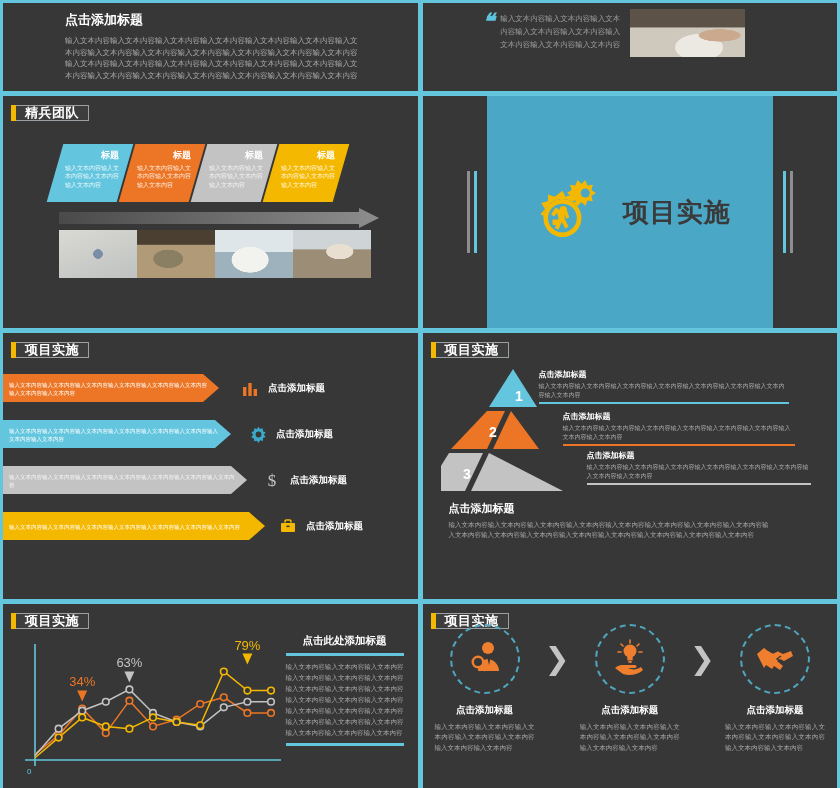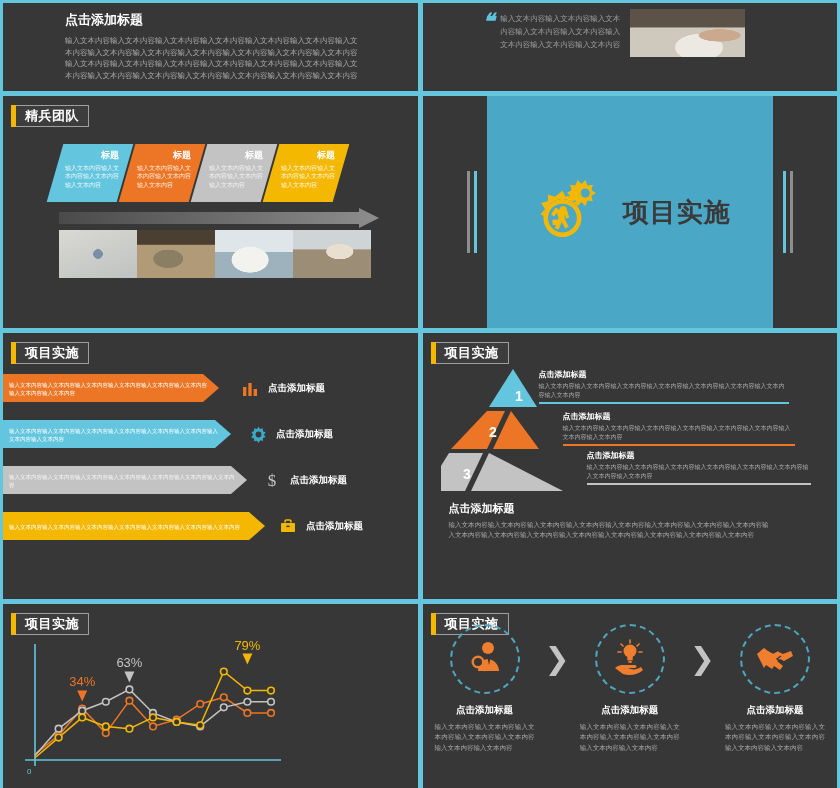--- a/index.html
+++ b/index.html
@@ -20,21 +20,21 @@
   }
   .slide{
     background:#373737;
     position:relative;
     overflow:hidden;
   }
   
   .badge{
     position:absolute; top:9px; left:8px;
     display:flex; align-items:stretch;
-    height:22px;
+    height:16px;
   }
   .badge .bar{ width:5px; background:#f5b800; }
   .badge .box{
     border:1px solid #9aa0a3;
     border-left:none;
     background:#3d3d3d;
     display:flex; align-items:center;
     padding:0 9px;
     color:#ffffff;
     font-size:13px; font-weight:bold;
@@ -387,20 +387,26 @@
         <circle cx="234.4" cy="52.56" r="3.3" fill="#373737" stroke="#f5b800" stroke-width="1.6"></circle>
         <circle cx="258" cy="52.56" r="3.3" fill="#373737" stroke="#f5b800" stroke-width="1.6"></circle>
         <text x="69.2" y="48.47999999999999" fill="#ec7625" font-size="13" text-anchor="middle" font-family="Liberation Sans, sans-serif">34%</text>
         <polygon points="64.2,52.47999999999999 74.2,52.47999999999999 69.2,63.47999999999999" fill="#ec7625"></polygon>
         <text x="116.4" y="29.439999999999998" fill="#c3c3c3" font-size="13" text-anchor="middle" font-family="Liberation Sans, sans-serif">63%</text>
         <polygon points="111.4,33.44 121.4,33.44 116.4,44.44" fill="#c3c3c3"></polygon>
         <text x="234.4" y="11.519999999999996" fill="#f5b800" font-size="13" text-anchor="middle" font-family="Liberation Sans, sans-serif">79%</text>
         <polygon points="229.4,15.519999999999996 239.4,15.519999999999996 234.4,26.519999999999996" fill="#f5b800"></polygon>
       </svg>
 
+    <div class="sidetext">
+      <h4>点击此处添加标题</h4>
+      <div class="hr"></div>
+      <p>输入文本内容输入文本内容输入文本内容输入文本内容输入文本内容输入文本内容输入文本内容输入文本内容输入文本内容输入文本内容输入文本内容输入文本内容输入文本内容输入文本内容输入文本内容输入文本内容输入文本内容输入文本内容输入文本内容输入文本内容输入文本内容</p>
+      <div class="hr2"></div>
+    </div>
   </div>
 
   <div class="slide">
     <div class="badge">
       <div class="bar"></div>
       <div class="box">项目实施</div>
     </div>
 
     <div class="procrow">
       <div class="procitem">

